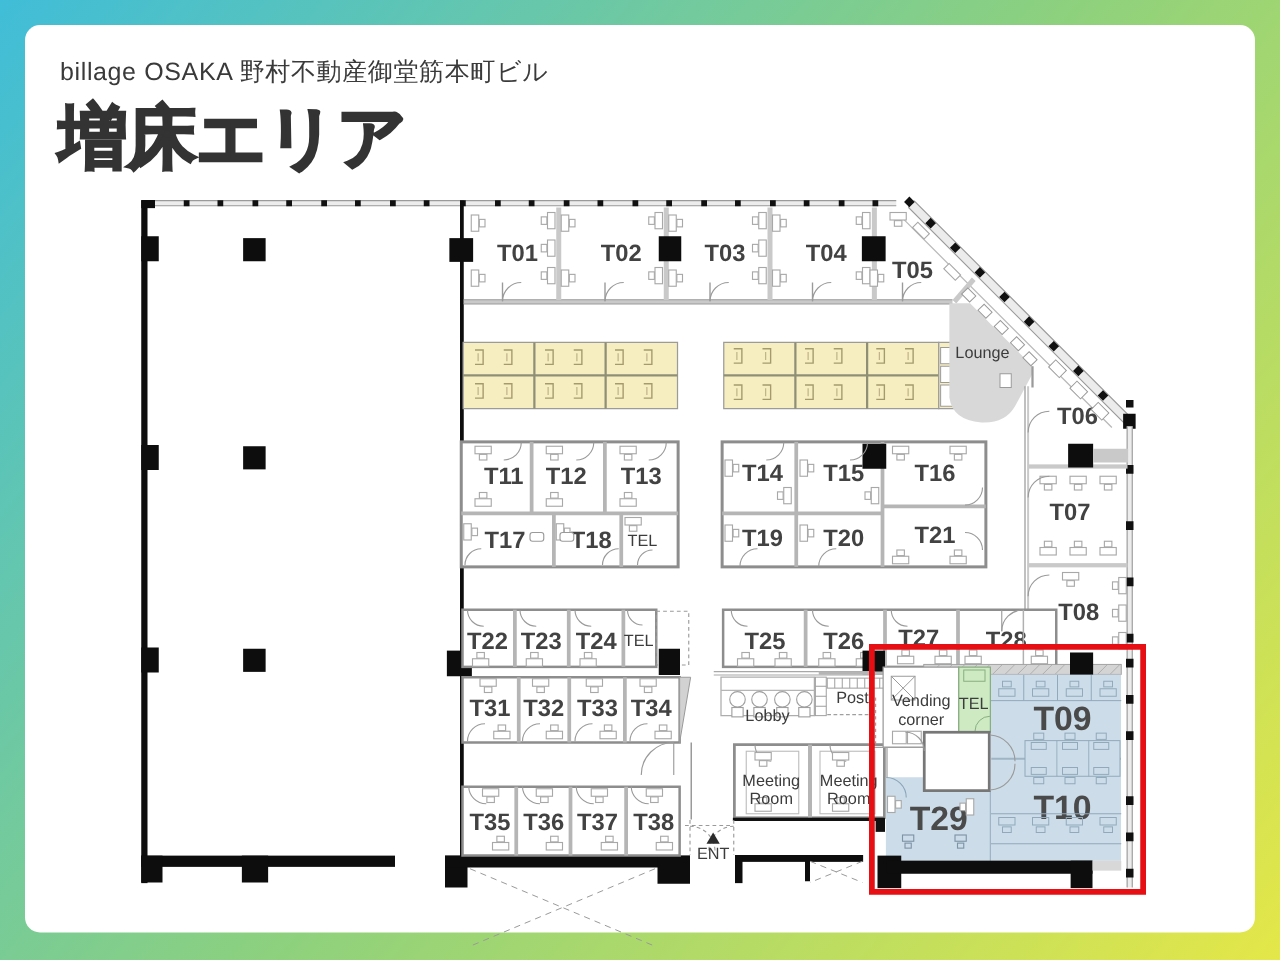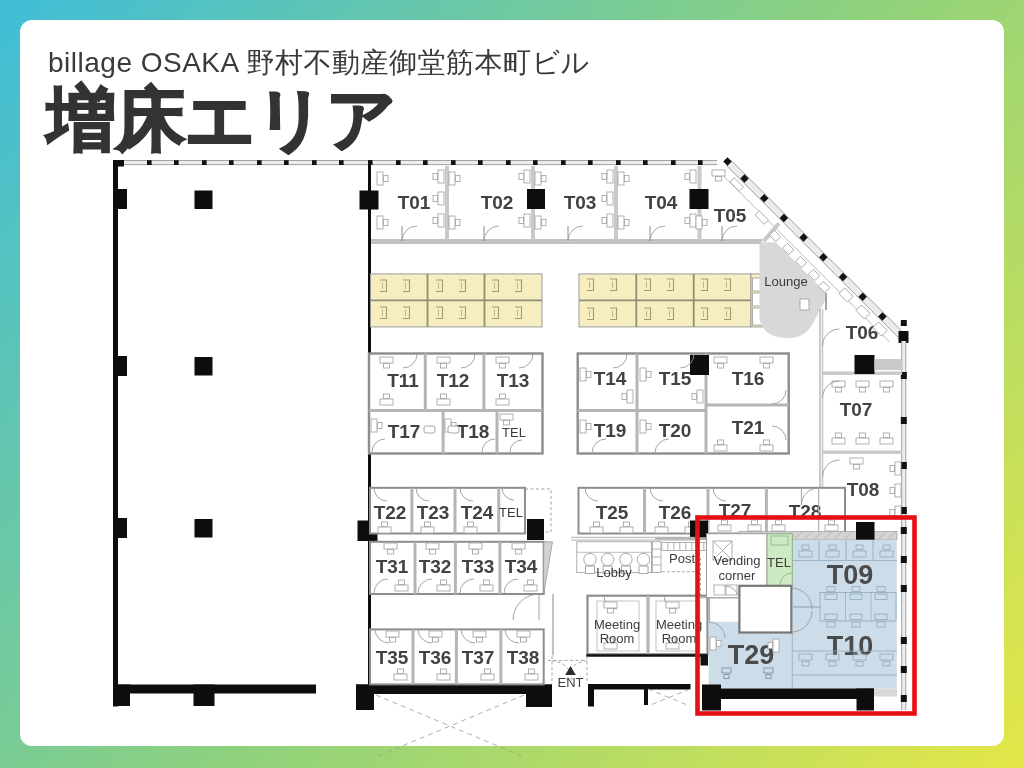--- a/index.html
+++ b/index.html
@@ -1,22 +1,22 @@
 <!DOCTYPE html>
 <html><head>
 <meta charset="utf-8">
 <style>
   html,body{margin:0;padding:0;width:1024px;height:768px;overflow:hidden;}
   body{font-family:"Liberation Sans", sans-serif;
        background:linear-gradient(130deg,#40bdd8 0%,#8ed17d 52%,#e4e748 100%);}
   .sheet{position:absolute;left:20px;top:20px;width:984px;height:726px;
          background:#ffffff;border-radius:12px;}
-  .sub{position:absolute;left:48px;top:44px;font-size:28px;color:#3a3a3a;
+  .sub{position:absolute;left:48px;top:44px;font-size:20px;color:#3a3a3a;
        letter-spacing:0.5px;}
-  .title{position:absolute;left:47px;top:74px;font-size:69px;font-weight:bold;
+  .title{position:absolute;left:47px;top:74px;font-size:55px;font-weight:bold;
          color:#333333;letter-spacing:0px;-webkit-text-stroke:2.2px #333333;}
   svg{position:absolute;left:0;top:0;}
   text{font-family:"Liberation Sans", sans-serif;fill:#3c3c3c;}
   .rl{font-weight:bold;fill:#424242;font-size:19px;text-anchor:middle;}
   .rb{font-weight:bold;fill:#4a4a4a;font-size:27px;text-anchor:middle;}
   .sm{font-size:13px;text-anchor:middle;fill:#3c3c3c;}
 </style>
 </head>
 <body>
 

